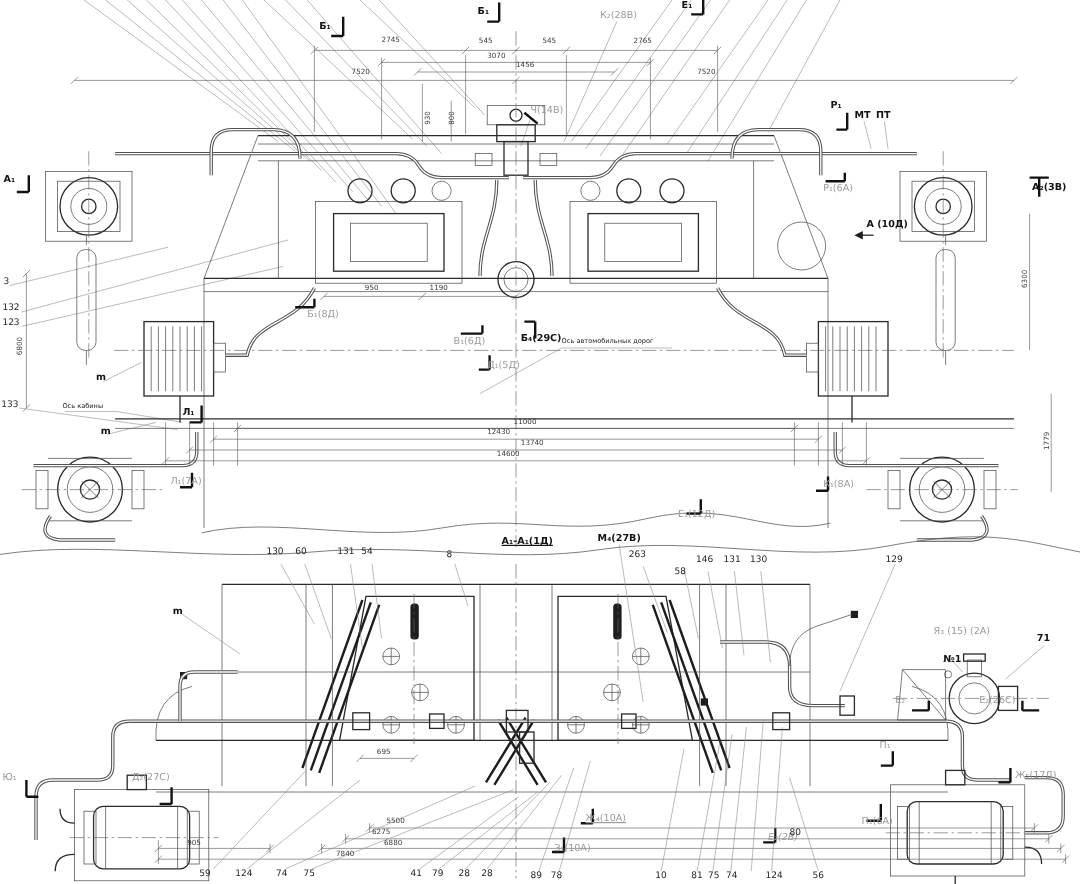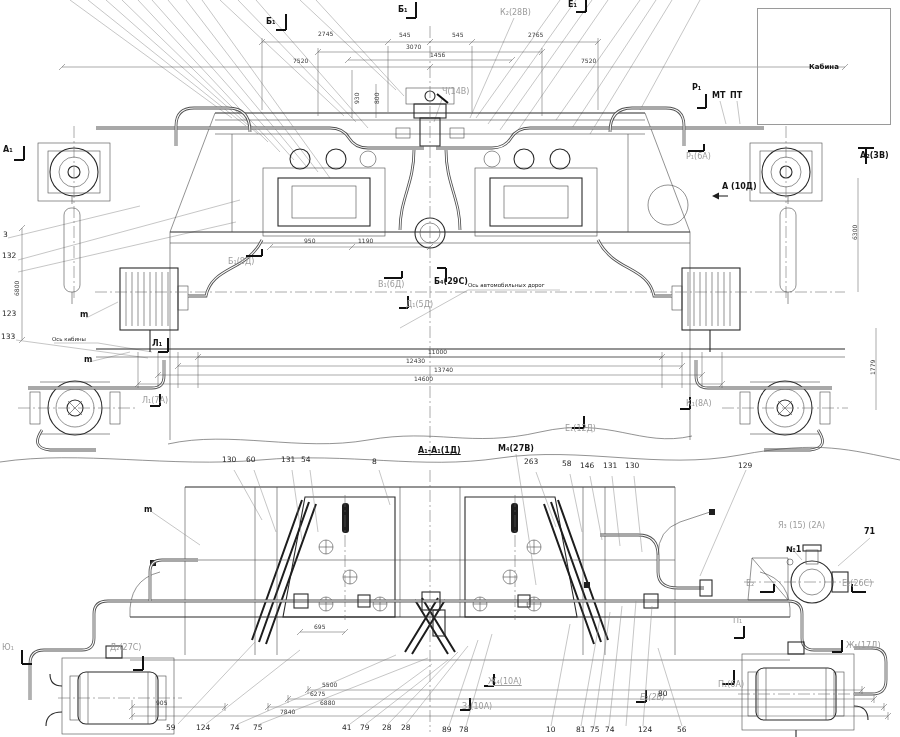--- a/index.html
+++ b/index.html
@@ -279,23 +279,20 @@
     <path class="s-dim" d="M305,693 L311,687 M859,693 L865,687 M285,702 L291,696 M871,702 L877,696 M265,710 L271,704 M881,710 L887,704 M129,719 L135,713 M885,719 L891,713 M129,710 L135,704 M222,710 L228,704 M297,635 L303,629 M342,635 L348,629"></path>
     <path class="s-dim" d="M132,700 V720 M225,703 V711 M268,703 V711 M288,695 V703 M308,686 V694 M862,686 V694 M874,695 V703 M884,703 V711 M888,712 V720"></path>
   </g>
 
   <g>
     <path class="s-leader" d="M234,470 L262,520 M254,470 L276,532 M292,470 L302,540 M310,470 L318,532 M379,470 L390,505 M536,472 L556,527 M570,474 L582,532 M590,476 L602,540 M612,476 L620,546 M634,476 L642,552"></path>
     <path class="s-leader" d="M178,724 L255,642 M206,724 L300,650 M238,724 L396,655 M260,724 L428,658 M350,724 L432,664 M366,724 L448,660 M388,724 L458,652 M406,724 L468,646 M449,726 L478,640 M466,726 L492,634 M551,726 L570,624 M581,726 L600,618 M594,726 L610,612 M609,726 L622,606 M626,726 L636,601 M643,726 L652,606 M682,726 L658,648"></path>
   </g>
 </svg>
 
-<div class="cabin-box">
-  <span class="cabin-label">Кабина</span>
-</div>
 
 <div>
 
 <span class="ann marker" style="left: 266px; top: 18px;">Б₁</span>
       <span class="ann marker" style="left: 398px; top: 6px;">Б₁</span>
       <span class="ann marker" style="left: 568px; top: 1px;">Е₁</span>
       <span class="ann marker" style="left: 3px; top: 146px;">А₁</span>
       <span class="ann marker" style="left: 860px; top: 152px;">А₂(3В)</span>
       <span class="ann marker" style="left: 722px; top: 183px;">А (10Д)</span>
       <span class="ann marker" style="left: 152px; top: 340px;">Л₁</span>
@@ -309,51 +306,51 @@
       <span class="ann marker" style="left: 84px; top: 356px;">m</span>
       <span class="ann marker" style="left: 144px; top: 506px;">m</span>
       <span class="ann marker" style="left: 786px; top: 546px;">№1</span>
       <span class="ann marker" style="left: 864px; top: 528px;">71</span>
     </div>
 <div>
 
 <span class="ann ref" style="left: 500px; top: 9px;">К₂(28В)</span>
       <span class="ann ref" style="left: 442px; top: 88px;">Ч(14В)</span>
       <span class="ann ref" style="left: 686px; top: 153px;">Р₁(6А)</span>
-      <span class="ann ref" style="left: 228px; top: 258px;">Б₁(8Д)</span>
+      <span class="ann ref" style="left: 256px; top: 258px;">Б₁(8Д)</span>
       <span class="ann ref" style="left: 378px; top: 281px; text-align: center;">В₁(6Д)</span>
       <span class="ann ref" style="left: 406px; top: 301px;">Д₁(5Д)</span>
       <span class="ann ref" style="left: 142px; top: 397px;">Л₁(7А)</span>
       <span class="ann ref" style="left: 686px; top: 400px;">К₁(8А)</span>
       <span class="ann ref" style="left: 565px; top: 425px;">Е₁(12Д)</span>
       <span class="ann ref" style="left: 778px; top: 522px;">Я₃ (15) (2А)</span>
       <span class="ann ref" style="left: 746px; top: 580px;">Е₂</span>
-      <span class="ann ref" style="left: 842px; top: 580px;">Е₂(26С)</span>
+      <span class="ann ref" style="left: 816px; top: 580px;">Е₂(26С)</span>
       <span class="ann ref" style="left: 110px; top: 644px;">Д₂(27С)</span>
       <span class="ann ref" style="left: 2px; top: 644px;">Ю₁</span>
       <span class="ann ref" style="left: 846px; top: 642px;">Ж₅(17Д)</span>
       <span class="ann ref" style="left: 733px; top: 617px;">П₁</span>
       <span class="ann ref" style="left: 718px; top: 681px;">П₁(6А)</span>
       <span class="ann ref" style="left: 640px; top: 694px; font-style: italic;">Е₂(2В)</span>
       <span class="ann ref" style="left: 488px; top: 678px; text-decoration: underline;">Ж₄(10А)</span>
       <span class="ann ref" style="left: 462px; top: 703px;">З₁(10А)</span>
     </div>
 <div>
 
 <span class="ann callout" style="left: 3px; top: 231px;">3</span>
       <span class="ann callout" style="left: 2px; top: 252px;">132</span>
-      <span class="ann callout" style="left: 2px; top: 265px; margin-top: 45px;">123</span>
+      <span class="ann callout" style="left: 2px; top: 265px;">123</span>
       <span class="ann callout" style="left: 1px; top: 333px;">133</span>
       <span class="ann callout" style="left: 222px; top: 456px;">130</span>
       <span class="ann callout" style="left: 246px; top: 456px;">60</span>
       <span class="ann callout" style="left: 281px; top: 456px;">131</span>
       <span class="ann callout" style="left: 301px; top: 456px;">54</span>
       <span class="ann callout" style="left: 372px; top: 458px;">8</span>
       <span class="ann callout" style="left: 524px; top: 458px;">263</span>
-      <span class="ann callout" style="left: 562px; top: 460px;">58</span>
+      <span class="ann callout" style="left: 562px; top: 472px;">58</span>
       <span class="ann callout" style="left: 580px; top: 462px;">146</span>
       <span class="ann callout" style="left: 603px; top: 462px;">131</span>
       <span class="ann callout" style="left: 625px; top: 462px;">130</span>
       <span class="ann callout" style="left: 738px; top: 462px;">129</span>
       <span class="ann callout" style="left: 166px; top: 724px;">59</span>
       <span class="ann callout" style="left: 196px; top: 724px;">124</span>
       <span class="ann callout" style="left: 230px; top: 724px;">74</span>
       <span class="ann callout" style="left: 253px; top: 724px;">75</span>
       <span class="ann callout" style="left: 342px; top: 724px;">41</span>
       <span class="ann callout" style="left: 360px; top: 724px;">79</span>

